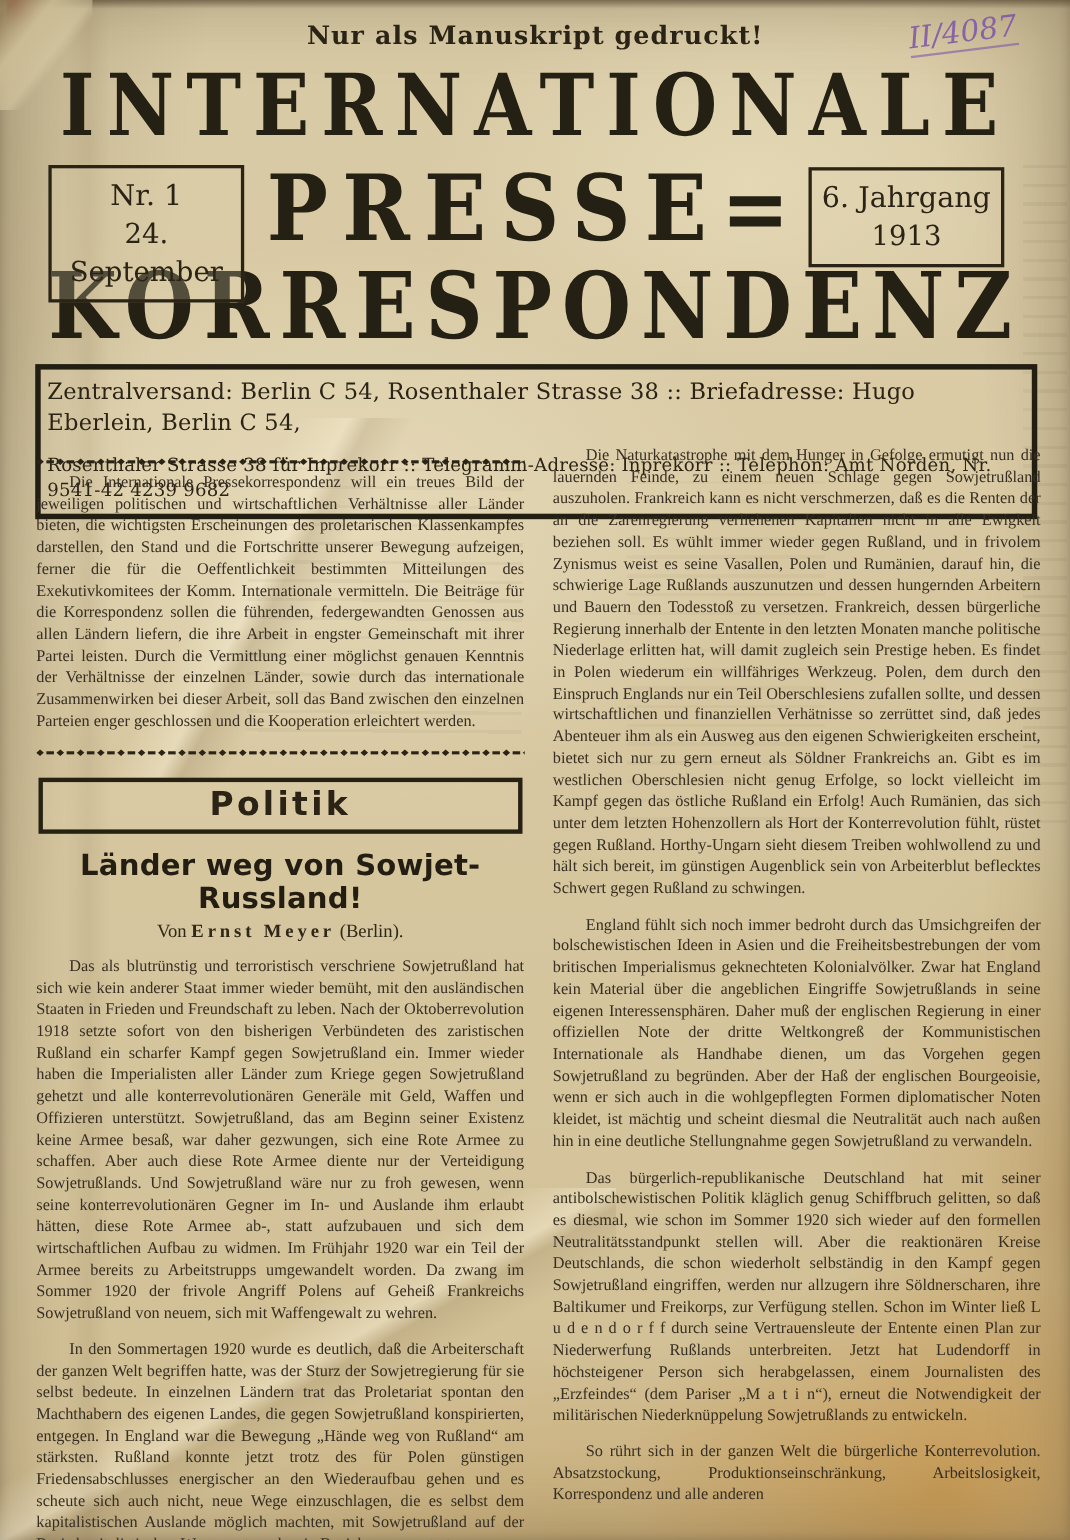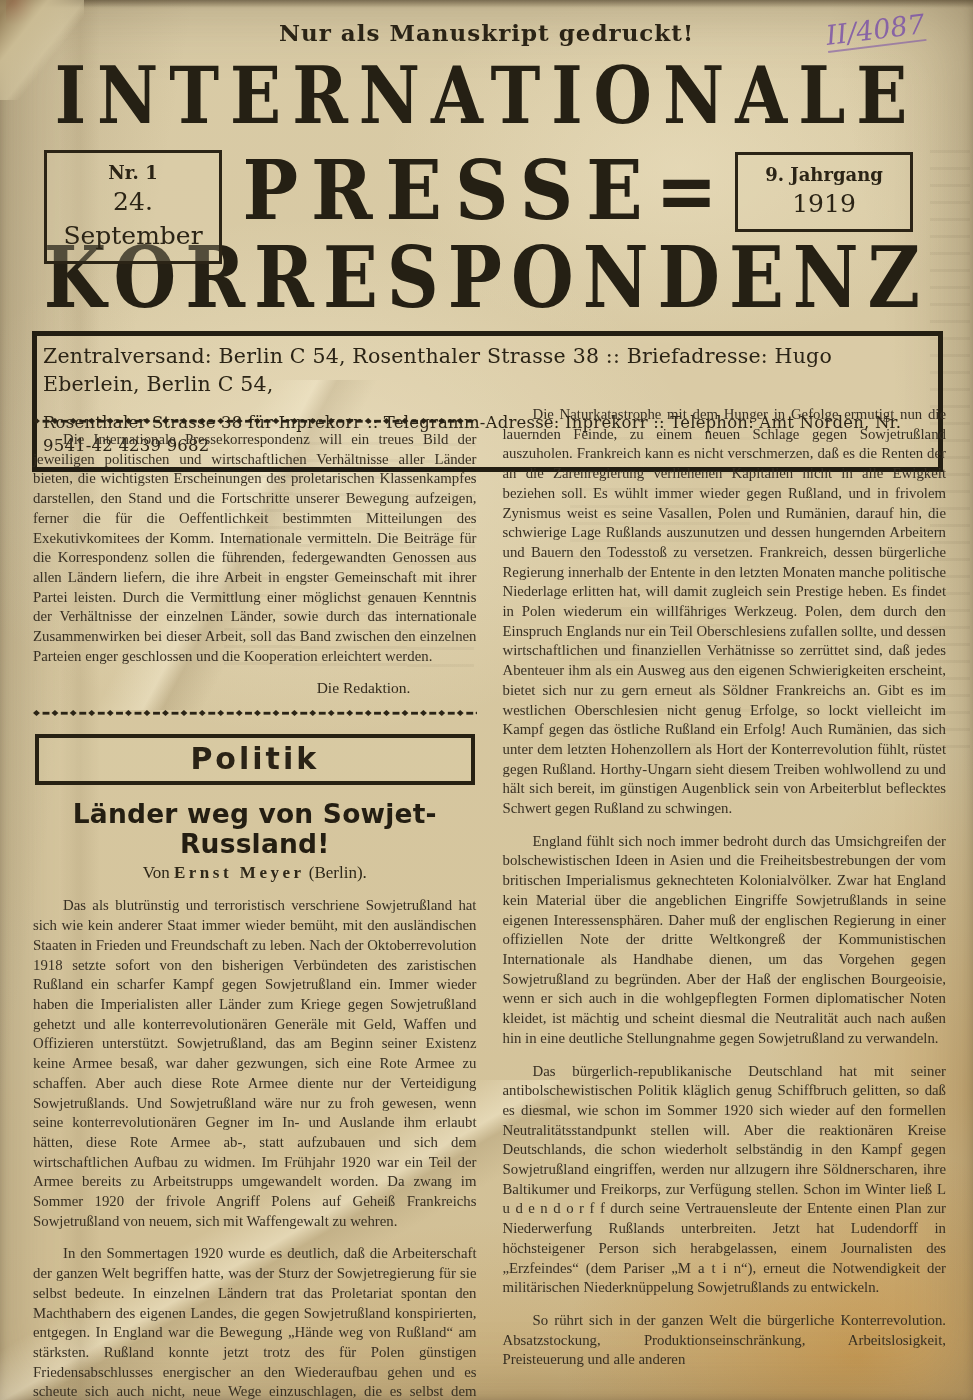--- a/index.html
+++ b/index.html
@@ -47,21 +47,21 @@
   .m-line{position:absolute;left:0;width:100%;text-align:center;white-space:nowrap;
     font-family:"DejaVu Serif", serif;font-weight:bold;color:#252014;}
   .m1{top:50px;font-size:67px;letter-spacing:11px;transform:scaleY(1.16);transform-origin:top;}
   .m2{top:142px;font-size:74px;letter-spacing:13px;transform:scaleY(1.12);transform-origin:top;}
   .m3{top:228px;font-size:72px;letter-spacing:9px;transform:scaleY(1.16);transform-origin:top;}
 
   .corner-box{position:absolute;border:3px solid #2b2416;text-align:center;
     font-family:"DejaVu Serif", serif;color:#2b2416;padding:8px 6px;background:rgba(224,212,176,.25);}
   .issue-box{left:44px;top:150px;width:160px;}
   .volume-box{right:60px;top:152px;width:160px;}
-  .corner-box .l1{font-size:18px;line-height:1.35;font-weight:bold;}
+  .corner-box .l1{font-size:26px;line-height:1.35;}
   .corner-box .l2{font-size:25px;line-height:1.35;}
 
   .imprint{position:absolute;left:32px;right:30px;top:331px;border:5px solid #231e12;
     text-align:left;padding:7px 6px 9px;background:rgba(228,216,180,.2);}
   .imprint .l1{font:400 20.5px/1.35 "DejaVu Serif", serif;letter-spacing:.2px;color:#2b2416;}
   .imprint .l2{font:400 16.5px/1.4 "DejaVu Serif", serif;letter-spacing:.2px;color:#2b2416;margin-top:13px;}
 
   .columns{position:absolute;left:33px;right:27px;top:408px;bottom:0;
     display:flex;gap:26px;}
   .col{flex:1 1 0;min-width:0;}
@@ -101,35 +101,34 @@
 
   <div class="m-line m1">INTERNATIONALE</div>
   <div class="m-line m2">PRESSE=</div>
   <div class="m-line m3">KORRESPONDENZ</div>
 
   <div class="corner-box issue-box">
     <div class="l1">Nr. 1</div>
     <div class="l2">24. September</div>
   </div>
   <div class="corner-box volume-box">
-    <div class="l1">9. Jahrgang</div>
-    <div class="l2">1919</div>
+    <div class="l1">6. Jahrgang</div>
+    <div class="l2">1913</div>
   </div>
 
   <div class="imprint">
     <div class="l1">Zentralversand: Berlin C 54, Rosenthaler Strasse 38 :: Briefadresse: Hugo Eberlein, Berlin C 54,</div>
     <div class="l2">Rosenthaler Strasse 38 für Inprekorr :: Telegramm-Adresse: Inprekorr :: Telephon: Amt Norden, Nr. 9541-42 4239 9682</div>
   </div>
 
   <div class="columns">
 
     <div class="col left-col">
       <div class="ornament">◆▬◆▬◆▬◆▬◆▬◆▬◆▬◆▬◆▬◆▬◆▬◆▬◆▬◆▬◆▬◆▬◆▬◆▬◆▬◆▬◆▬◆▬◆▬◆▬◆▬◆▬◆▬◆▬◆▬◆▬◆▬◆▬◆▬◆▬◆▬◆▬◆▬◆▬◆▬◆▬</div>
       <p>Die Internationale Pressekorrespondenz will ein treues Bild der jeweiligen politischen und wirtschaftlichen Verhältnisse aller Länder bieten, die wichtigsten Erscheinungen des proletarischen Klassenkampfes darstellen, den Stand und die Fortschritte unserer Bewegung aufzeigen, ferner die für die Oeffentlichkeit bestimmten Mitteilungen des Exekutivkomitees der Komm. Internationale vermitteln. Die Beiträge für die Korrespondenz sollen die führenden, federgewandten Genossen aus allen Ländern liefern, die ihre Arbeit in engster Gemeinschaft mit ihrer Partei leisten. Durch die Vermittlung einer möglichst genauen Kenntnis der Verhältnisse der einzelnen Länder, sowie durch das internationale Zusammenwirken bei dieser Arbeit, soll das Band zwischen den einzelnen Parteien enger geschlossen und die Kooperation erleichtert werden.</p>
-      <div class="signature">Die Redaktion.</div>
       <div class="ornament">◆▬◆▬◆▬◆▬◆▬◆▬◆▬◆▬◆▬◆▬◆▬◆▬◆▬◆▬◆▬◆▬◆▬◆▬◆▬◆▬◆▬◆▬◆▬◆▬◆▬◆▬◆▬◆▬◆▬◆▬◆▬◆▬◆▬◆▬◆▬◆▬◆▬◆▬◆▬◆▬</div>
 
       <div class="section-box">
         <div class="label">Politik</div>
       </div>
 
       <div class="headline">Länder weg von Sowjet-Russland!</div>
       <div class="byline">
         <span>Von</span>
         <span class="sperr">Ernst Meyer</span>
@@ -137,17 +136,17 @@
       </div>
 
       <p>Das als blutrünstig und terroristisch verschriene Sowjetrußland hat sich wie kein anderer Staat immer wieder bemüht, mit den ausländischen Staaten in Frieden und Freundschaft zu leben. Nach der Oktoberrevolution 1918 setzte sofort von den bisherigen Verbündeten des zaristischen Rußland ein scharfer Kampf gegen Sowjetrußland ein. Immer wieder haben die Imperialisten aller Länder zum Kriege gegen Sowjetrußland gehetzt und alle konterrevolutionären Generäle mit Geld, Waffen und Offizieren unterstützt. Sowjetrußland, das am Beginn seiner Existenz keine Armee besaß, war daher gezwungen, sich eine Rote Armee zu schaffen. Aber auch diese Rote Armee diente nur der Verteidigung Sowjetrußlands. Und Sowjetrußland wäre nur zu froh gewesen, wenn seine konterrevolutionären Gegner im In- und Auslande ihm erlaubt hätten, diese Rote Armee ab-, statt aufzubauen und sich dem wirtschaftlichen Aufbau zu widmen. Im Frühjahr 1920 war ein Teil der Armee bereits zu Arbeitstrupps umgewandelt worden. Da zwang im Sommer 1920 der frivole Angriff Polens auf Geheiß Frankreichs Sowjetrußland von neuem, sich mit Waffengewalt zu wehren.</p>
       <p>In den Sommertagen 1920 wurde es deutlich, daß die Arbeiterschaft der ganzen Welt begriffen hatte, was der Sturz der Sowjetregierung für sie selbst bedeute. In einzelnen Ländern trat das Proletariat spontan den Machthabern des eigenen Landes, die gegen Sowjetrußland konspirierten, entgegen. In England war die Bewegung „Hände weg von Rußland“ am stärksten. Rußland konnte jetzt trotz des für Polen günstigen Friedensabschlusses energischer an den Wiederaufbau gehen und es scheute sich auch nicht, neue Wege einzuschlagen, die es selbst dem kapitalistischen Auslande möglich machten, mit Sowjetrußland auf der Basis kapitalistischen Warenaustausches in Beziehungen zu treten.</p>
     </div>
 
     <div class="col right-col">
       <p>Die Naturkatastrophe mit dem Hunger in Gefolge ermutigt nun die lauernden Feinde, zu einem neuen Schlage gegen Sowjetrußland auszuholen. Frankreich kann es nicht verschmerzen, daß es die Renten der an die Zarenregierung verliehenen Kapitalien nicht in alle Ewigkeit beziehen soll. Es wühlt immer wieder gegen Rußland, und in frivolem Zynismus weist es seine Vasallen, Polen und Rumänien, darauf hin, die schwierige Lage Rußlands auszunutzen und dessen hungernden Arbeitern und Bauern den Todesstoß zu versetzen. Frankreich, dessen bürgerliche Regierung innerhalb der Entente in den letzten Monaten manche politische Niederlage erlitten hat, will damit zugleich sein Prestige heben. Es findet in Polen wiederum ein willfähriges Werkzeug. Polen, dem durch den Einspruch Englands nur ein Teil Oberschlesiens zufallen sollte, und dessen wirtschaftlichen und finanziellen Verhätnisse so zerrüttet sind, daß jedes Abenteuer ihm als ein Ausweg aus den eigenen Schwierigkeiten erscheint, bietet sich nur zu gern erneut als Söldner Frankreichs an. Gibt es im westlichen Oberschlesien nicht genug Erfolge, so lockt vielleicht im Kampf gegen das östliche Rußland ein Erfolg! Auch Rumänien, das sich unter dem letzten Hohenzollern als Hort der Konterrevolution fühlt, rüstet gegen Rußland. Horthy-Ungarn sieht diesem Treiben wohlwollend zu und hält sich bereit, im günstigen Augenblick sein von Arbeiterblut beflecktes Schwert gegen Rußland zu schwingen.</p>
       <p>England fühlt sich noch immer bedroht durch das Umsichgreifen der bolschewistischen Ideen in Asien und die Freiheitsbestrebungen der vom britischen Imperialismus geknechteten Kolonialvölker. Zwar hat England kein Material über die angeblichen Eingriffe Sowjetrußlands in seine eigenen Interessensphären. Daher muß der englischen Regierung in einer offiziellen Note der dritte Weltkongreß der Kommunistischen Internationale als Handhabe dienen, um das Vorgehen gegen Sowjetrußland zu begründen. Aber der Haß der englischen Bourgeoisie, wenn er sich auch in die wohlgepflegten Formen diplomatischer Noten kleidet, ist mächtig und scheint diesmal die Neutralität auch nach außen hin in eine deutliche Stellungnahme gegen Sowjetrußland zu verwandeln.</p>
       <p>Das bürgerlich-republikanische Deutschland hat mit seiner antibolschewistischen Politik kläglich genug Schiffbruch gelitten, so daß es diesmal, wie schon im Sommer 1920 sich wieder auf den formellen Neutralitätsstandpunkt stellen will. Aber die reaktionären Kreise Deutschlands, die schon wiederholt selbständig in den Kampf gegen Sowjetrußland eingriffen, werden nur allzugern ihre Söldnerscharen, ihre Baltikumer und Freikorps, zur Verfügung stellen. Schon im Winter ließ L u d e n d o r f f durch seine Vertrauensleute der Entente einen Plan zur Niederwerfung Rußlands unterbreiten. Jetzt hat Ludendorff in höchsteigener Person sich herabgelassen, einem Journalisten des „Erzfeindes“ (dem Pariser „M a t i n“), erneut die Notwendigkeit der militärischen Niederknüppelung Sowjetrußlands zu entwickeln.</p>
-      <p>So rührt sich in der ganzen Welt die bürgerliche Konterrevolution. Absatzstockung, Produktionseinschränkung, Arbeitslosigkeit, Preisteuerung und alle anderen</p>
+      <p>So rührt sich in der ganzen Welt die bürgerliche Konterrevolution. Absatzstockung, Produktionseinschränkung, Arbeitslosigkeit, Korrespondenz und alle anderen</p>
     </div>
 
   </div>
 </div>
 
 </body></html>

